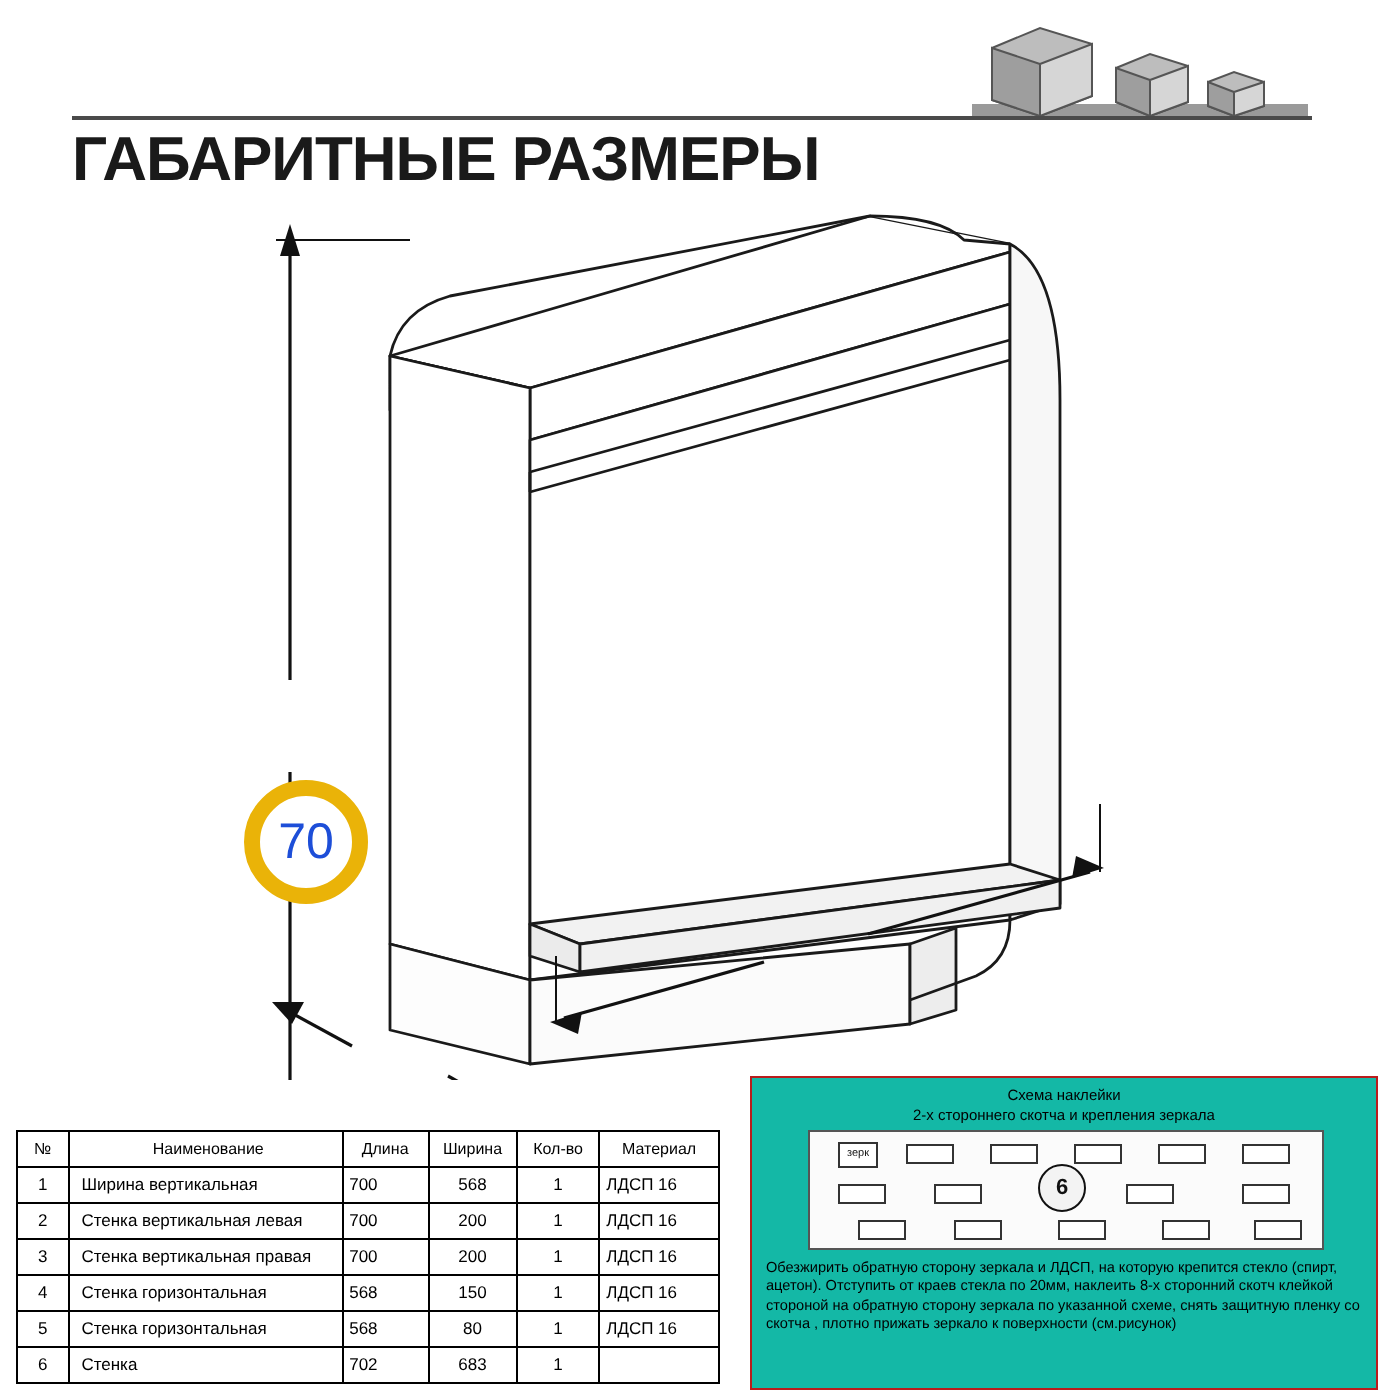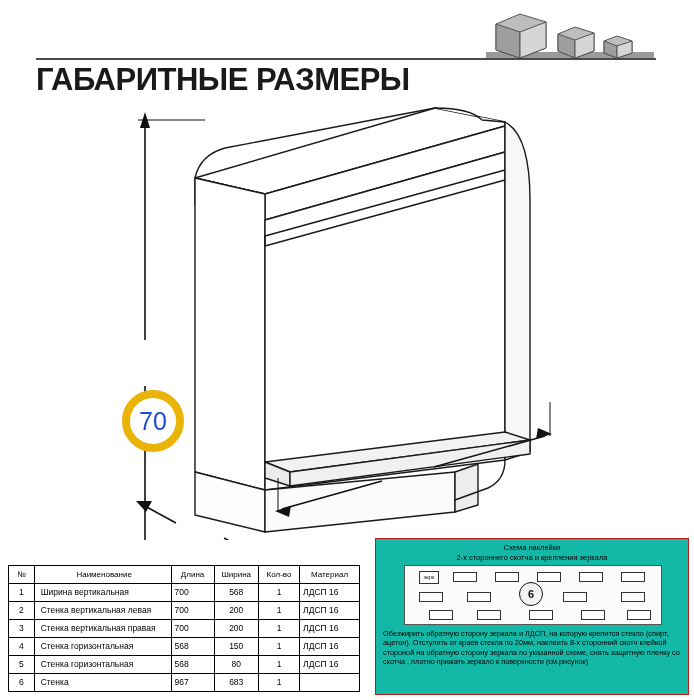--- a/index.html
+++ b/index.html
@@ -348,21 +348,21 @@
         <td class="col-num">5</td>
         <td class="col-name">Стенка горизонтальная</td>
         <td class="col-len">568</td>
         <td class="col-wid">80</td>
         <td class="col-qty">1</td>
         <td class="col-mat">ЛДСП 16</td>
       </tr>
       <tr>
         <td class="col-num">6</td>
         <td class="col-name">Стенка</td>
-        <td class="col-len">967</td>
+        <td class="col-len">702</td>
         <td class="col-wid">683</td>
         <td class="col-qty">1</td>
         <td class="col-mat"></td>
       </tr>
     </tbody>
   </table>
 
   <div class="scheme-panel">
     <div class="scheme-title">
       <div>Схема наклейки</div>

